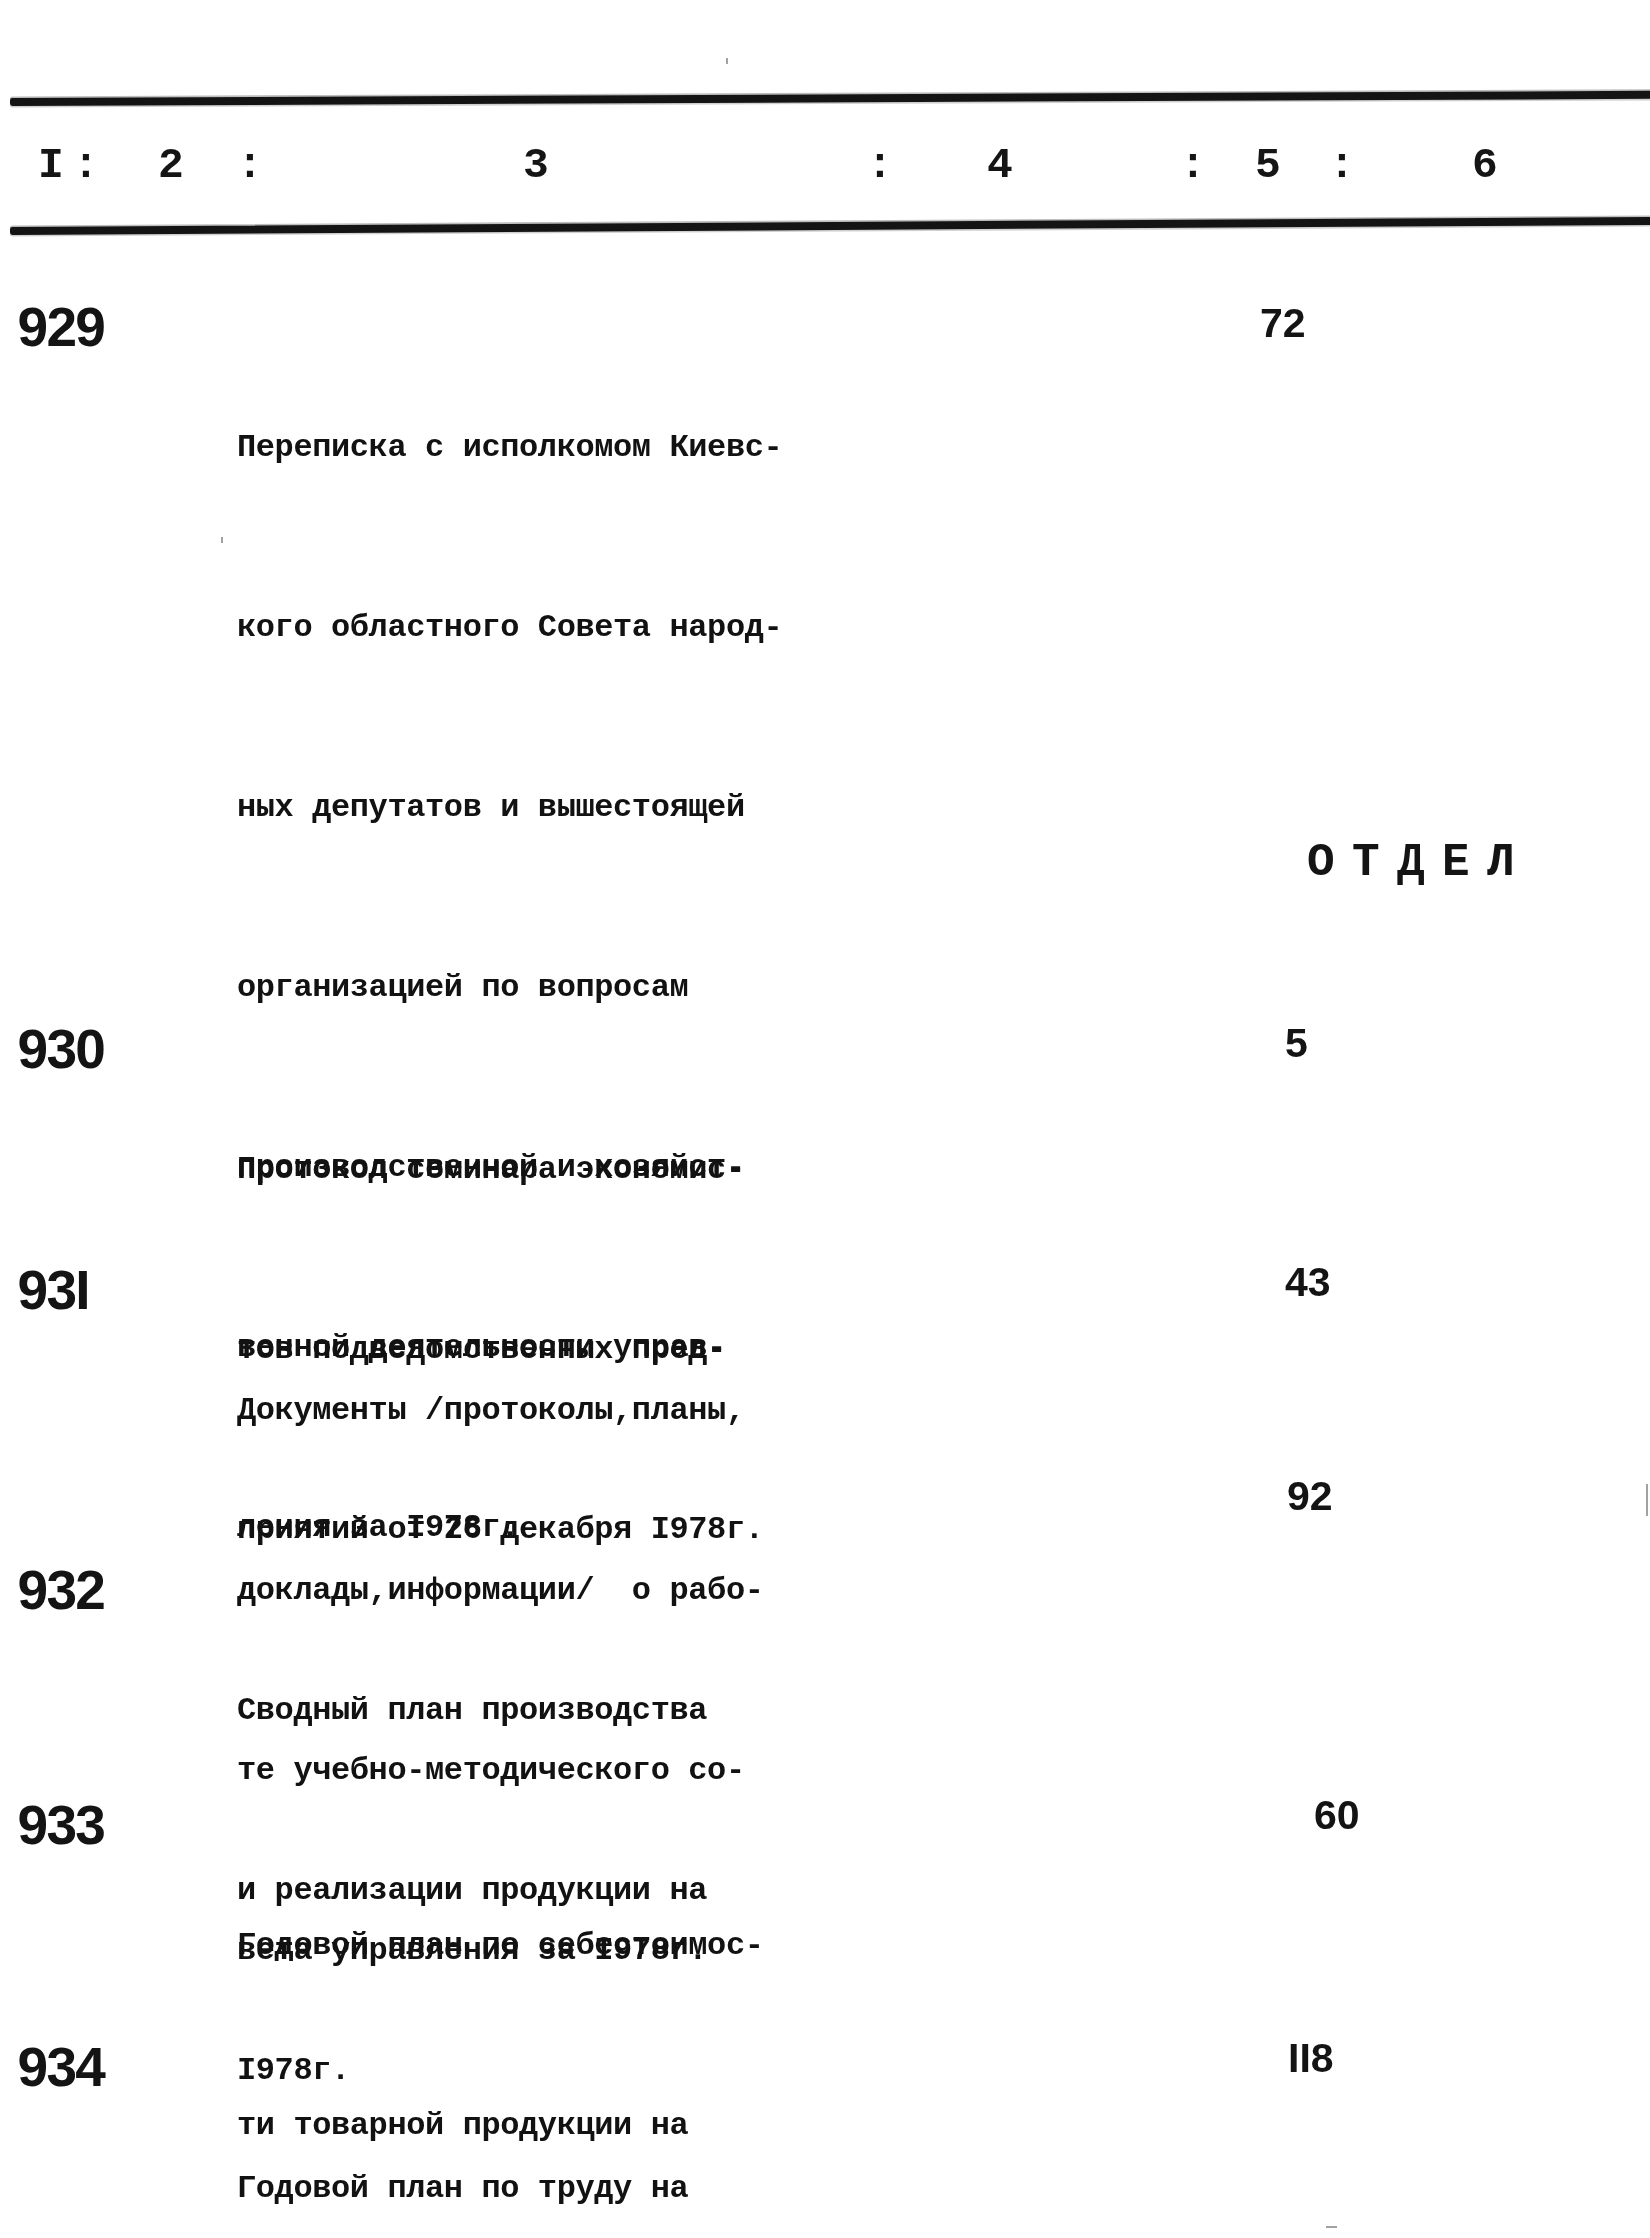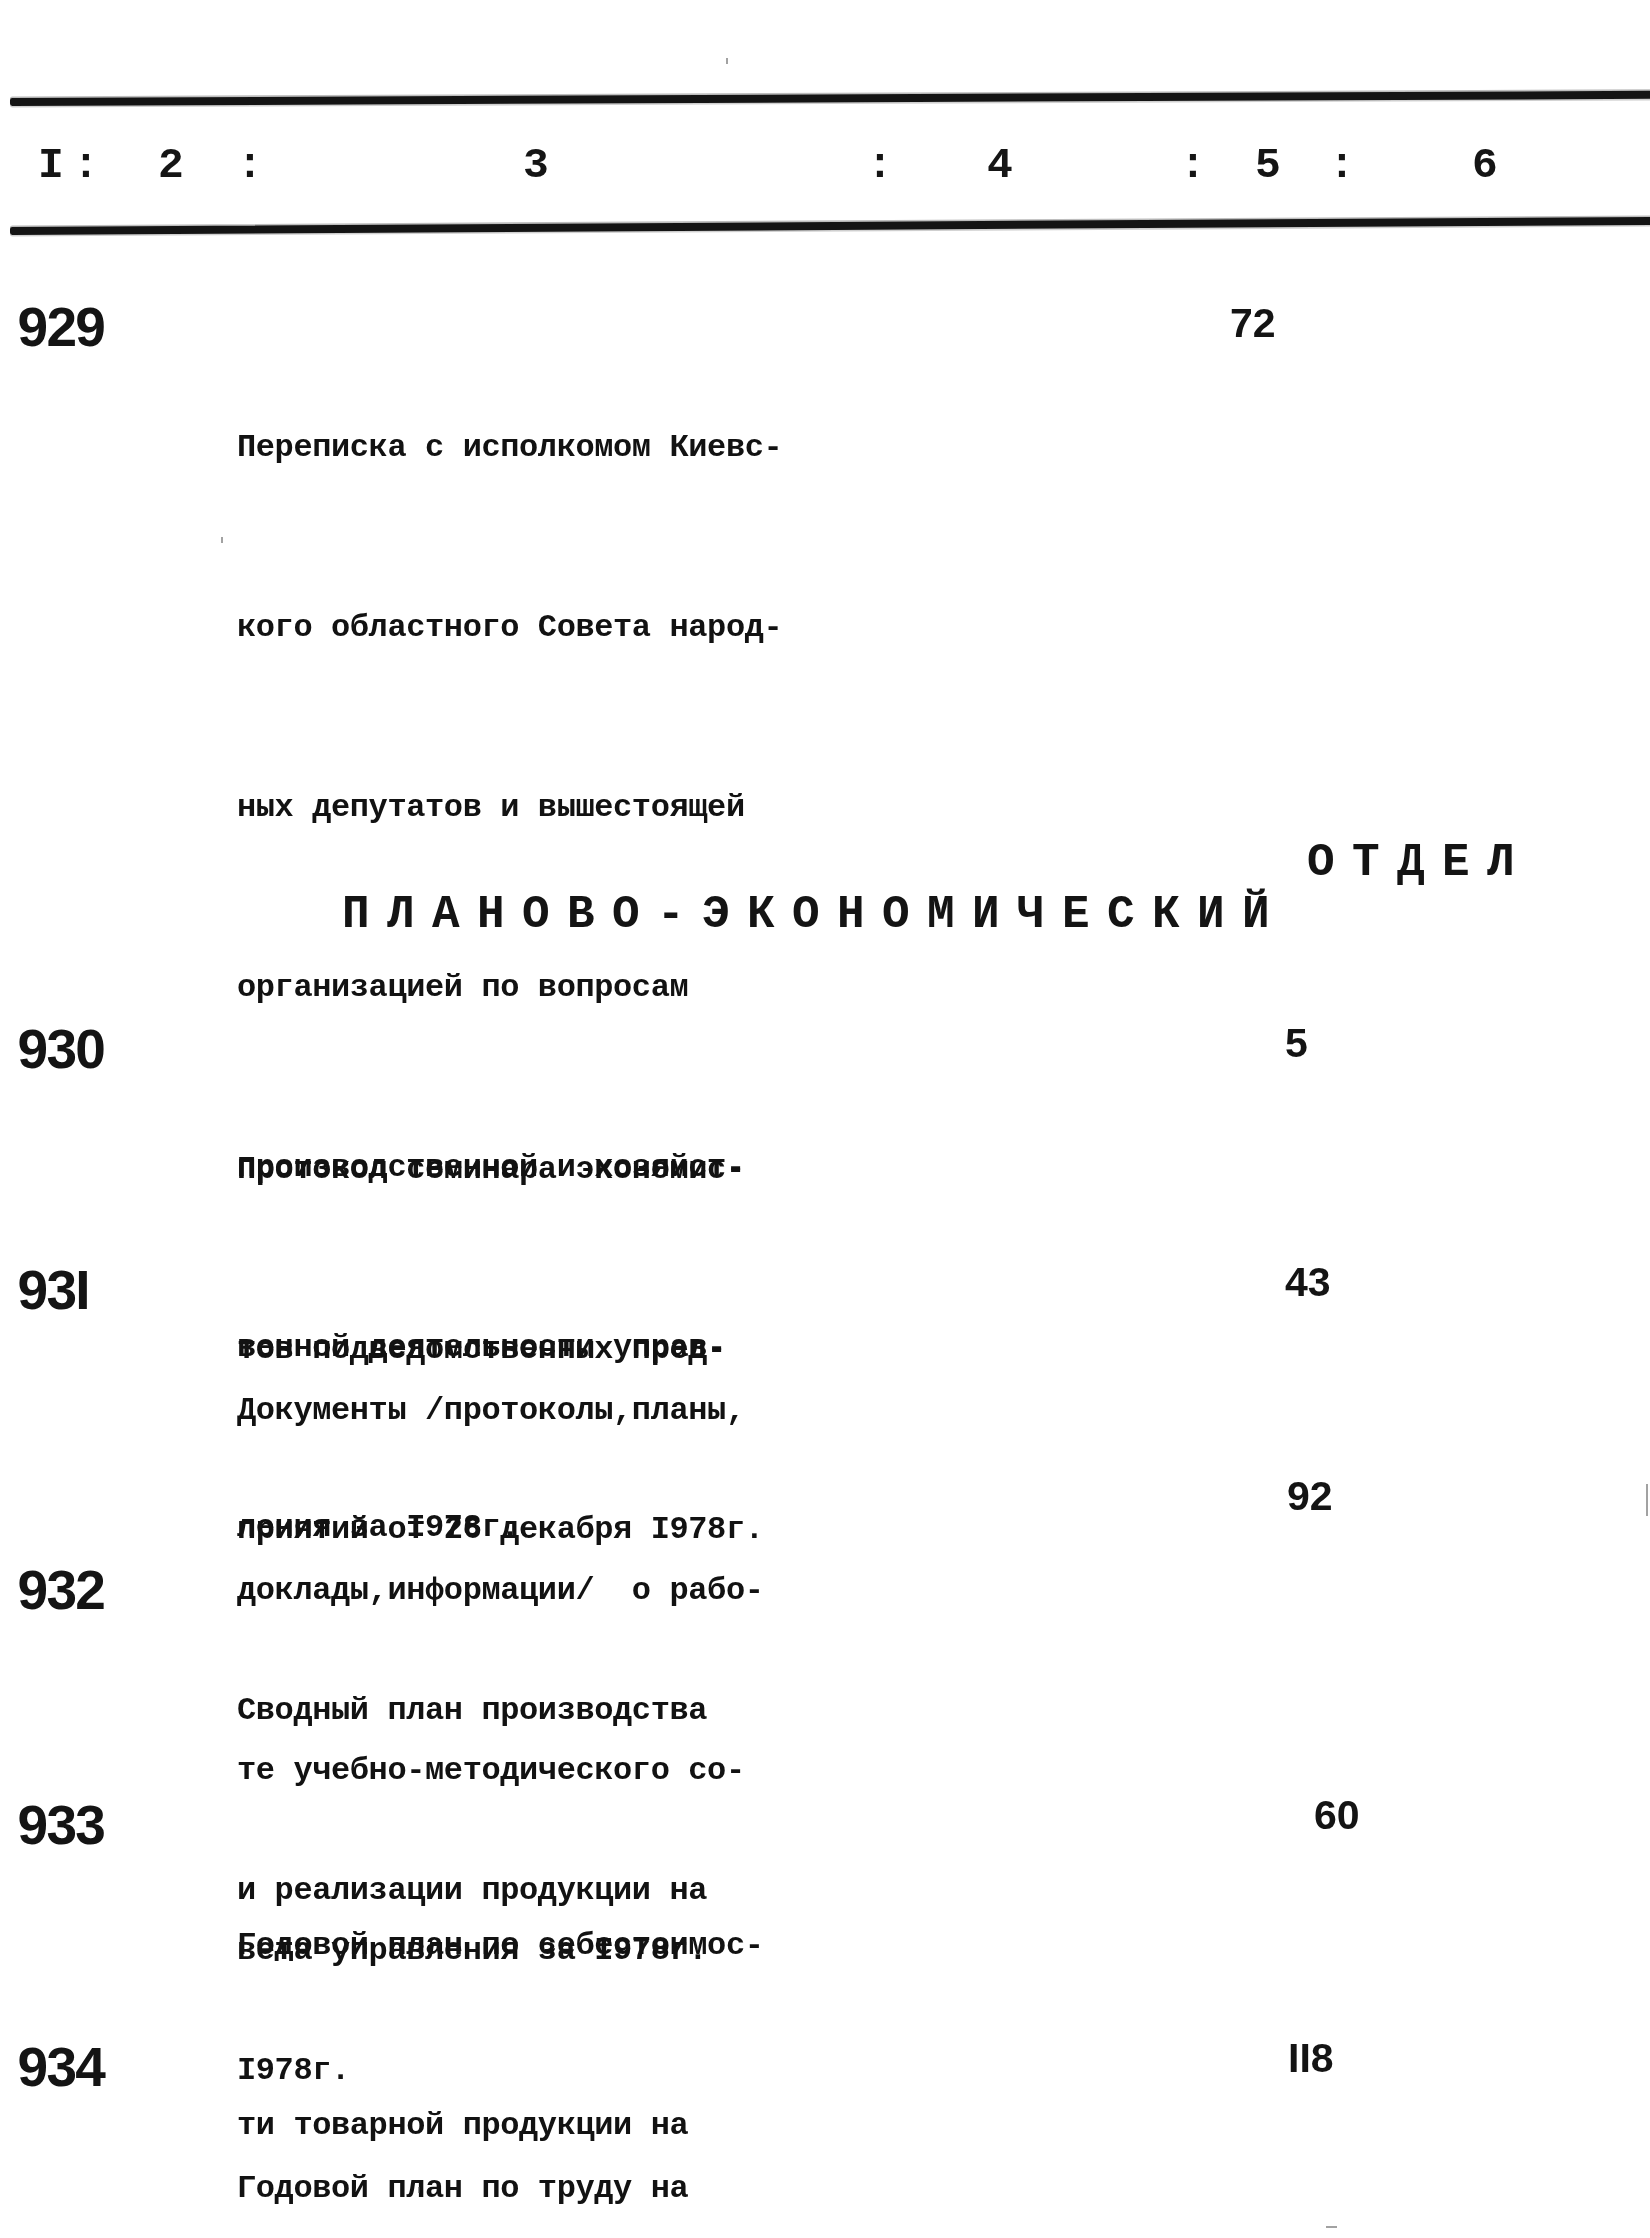--- a/index.html
+++ b/index.html
@@ -129,25 +129,24 @@
     <span class="entry-num" style="top:304px">929</span>
     <div class="entry-text" style="top:298px">
       <div>Переписка с исполкомом Киевс-</div>
       <div>кого областного Совета народ-</div>
       <div>ных депутатов и вышестоящей</div>
       <div>организацией по вопросам</div>
       <div>производственной и хозяйст-</div>
       <div>венной деятельности управ-</div>
       <div>ления за I978г.</div>
     </div>
-    <span class="entry-pages" style="top:300px; left:1230px">72</span>
+    <span class="entry-pages" style="top:300px; left:1260px">72</span>
   </div>
 
   <div class="section-title">
-    <span>ПЛАНОВО-ЭКОНОМИЧЕСКИЙ</span>
     <span class="second">ОТДЕЛ</span>
   </div>
 
   <div>
     <span class="entry-num" style="top:1026px">930</span>
     <div class="entry-text" style="top:1020px">
       <div>Протокол семинара экономис-</div>
       <div>тов подведомственных пред-</div>
       <div>приятий от 26 декабря I978г.</div>
     </div>

